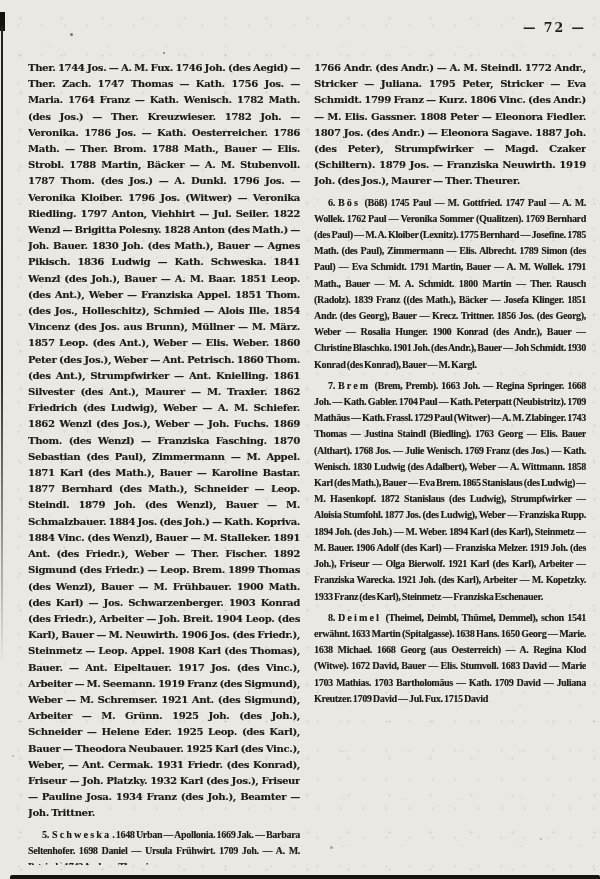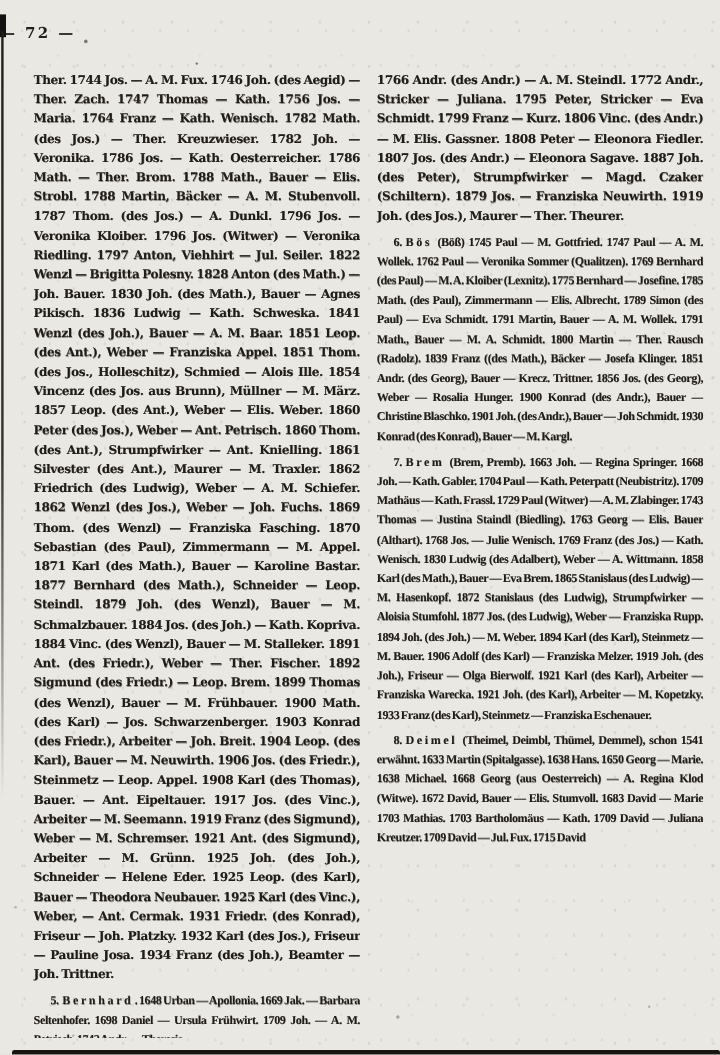--- a/index.html
+++ b/index.html
@@ -21,21 +21,21 @@
     background-size: 41px 37px, 59px 47px, 23px 29px;
     background-position: 0 0, 19px 23px, 7px 11px;
     font-family: "DejaVu Serif", "Liberation Serif", serif;
     color: #1d1a16;
   }
   .page-header {
     position: absolute;
     top: 20px;
     left: 0;
     width: 586px;
-    text-align: left;
+    text-align: right;
     font-size: 12.5px;
     font-weight: bold;
     letter-spacing: 2px;
     color: #23201b;
   }
   .columns {
     position: absolute;
     top: 60px;
     left: 28px;
     width: 558px;
@@ -114,21 +114,21 @@
 
 <div class="page">
 
   <div class="page-header">— 72 —</div>
 
   <div class="columns">
 
     <div class="col">
       <p class="cont">Ther. 1744 Jos. — A. M. Fux. 1746 Joh. (des Aegid) — Ther. Zach. 1747 Thomas — Kath. 1756 Jos. — Maria. 1764 Franz — Kath. Wenisch. 1782 Math. (des Jos.) — Ther. Kreuzwieser. 1782 Joh. — Veronika. 1786 Jos. — Kath. Oesterreicher. 1786 Math. — Ther. Brom. 1788 Math., Bauer — Elis. Strobl. 1788 Martin, Bäcker — A. M. Stubenvoll. 1787 Thom. (des Jos.) — A. Dunkl. 1796 Jos. — Veronika Kloiber. 1796 Jos. (Witwer) — Veronika Riedling. 1797 Anton, Viehhirt — Jul. Seiler. 1822 Wenzl — Brigitta Polesny. 1828 Anton (des Math.) — Joh. Bauer. 1830 Joh. (des Math.), Bauer — Agnes Pikisch. 1836 Ludwig — Kath. Schweska. 1841 Wenzl (des Joh.), Bauer — A. M. Baar. 1851 Leop. (des Ant.), Weber — Franziska Appel. 1851 Thom. (des Jos., Holleschitz), Schmied — Alois Ille. 1854 Vincenz (des Jos. aus Brunn), Müllner — M. März. 1857 Leop. (des Ant.), Weber — Elis. Weber. 1860 Peter (des Jos.), Weber — Ant. Petrisch. 1860 Thom. (des Ant.), Strumpfwirker — Ant. Knielling. 1861 Silvester (des Ant.), Maurer — M. Traxler. 1862 Friedrich (des Ludwig), Weber — A. M. Schiefer. 1862 Wenzl (des Jos.), Weber — Joh. Fuchs. 1869 Thom. (des Wenzl) — Franziska Fasching. 1870 Sebastian (des Paul), Zimmermann — M. Appel. 1871 Karl (des Math.), Bauer — Karoline Bastar. 1877 Bernhard (des Math.), Schneider — Leop. Steindl. 1879 Joh. (des Wenzl), Bauer — M. Schmalzbauer. 1884 Jos. (des Joh.) — Kath. Kopriva. 1884 Vinc. (des Wenzl), Bauer — M. Stalleker. 1891 Ant. (des Friedr.), Weber — Ther. Fischer. 1892 Sigmund (des Friedr.) — Leop. Brem. 1899 Thomas (des Wenzl), Bauer — M. Frühbauer. 1900 Math. (des Karl) — Jos. Schwarzenberger. 1903 Konrad (des Friedr.), Arbeiter — Joh. Breit. 1904 Leop. (des Karl), Bauer — M. Neuwirth. 1906 Jos. (des Friedr.), Steinmetz — Leop. Appel. 1908 Karl (des Thomas), Bauer. — Ant. Eipeltauer. 1917 Jos. (des Vinc.), Arbeiter — M. Seemann. 1919 Franz (des Sigmund), Weber — M. Schremser. 1921 Ant. (des Sigmund), Arbeiter — M. Grünn. 1925 Joh. (des Joh.), Schneider — Helene Eder. 1925 Leop. (des Karl), Bauer — Theodora Neubauer. 1925 Karl (des Vinc.), Weber, — Ant. Cermak. 1931 Friedr. (des Konrad), Friseur — Joh. Platzky. 1932 Karl (des Jos.), Friseur — Pauline Josa. 1934 Franz (des Joh.), Beamter — Joh. Trittner.</p>
       <p class="entry">
-        <span class="entry-num">5.</span><span class="entry-name">Bernhard</span><span class="entry-text">. 1648 Urban — Apollonia. 1669 Jak. — Barbara Seltenhofer. 1698 Daniel — Ursula Frühwirt. 1709 Joh. — A. M. Petrisch. 1742 Andr. — Theresia.</span>
+        <span class="entry-num">5.</span><span class="entry-name">Schweska</span><span class="entry-text">. 1648 Urban — Apollonia. 1669 Jak. — Barbara Seltenhofer. 1698 Daniel — Ursula Frühwirt. 1709 Joh. — A. M. Petrisch. 1742 Andr. — Theresia.</span>
       </p>
     </div>
 
     <div class="col">
       <p class="cont">1766 Andr. (des Andr.) — A. M. Steindl. 1772 Andr., Stricker — Juliana. 1795 Peter, Stricker — Eva Schmidt. 1799 Franz — Kurz. 1806 Vinc. (des Andr.) — M. Elis. Gassner. 1808 Peter — Eleonora Fiedler. 1807 Jos. (des Andr.) — Eleonora Sagave. 1887 Joh. (des Peter), Strumpfwirker — Magd. Czaker (Schiltern). 1879 Jos. — Franziska Neuwirth. 1919 Joh. (des Jos.), Maurer — Ther. Theurer.</p>
       <p class="entry">
         <span class="entry-num">6.</span><span class="entry-name">Bös</span><span class="entry-text"> (Böß) 1745 Paul — M. Gottfried. 1747 Paul — A. M. Wollek. 1762 Paul — Veronika Sommer (Qualitzen). 1769 Bernhard (des Paul) — M. A. Kloiber (Lexnitz). 1775 Bernhard — Josefine. 1785 Math. (des Paul), Zimmermann — Elis. Albrecht. 1789 Simon (des Paul) — Eva Schmidt. 1791 Martin, Bauer — A. M. Wollek. 1791 Math., Bauer — M. A. Schmidt. 1800 Martin — Ther. Rausch (Radolz). 1839 Franz ((des Math.), Bäcker — Josefa Klinger. 1851 Andr. (des Georg), Bauer — Krecz. Trittner. 1856 Jos. (des Georg), Weber — Rosalia Hunger. 1900 Konrad (des Andr.), Bauer — Christine Blaschko. 1901 Joh. (des Andr.), Bauer — Joh Schmidt. 1930 Konrad (des Konrad), Bauer — M. Kargl.</span>
       </p>
       <p class="entry">
         <span class="entry-num">7.</span><span class="entry-name">Brem</span><span class="entry-text"> (Brem, Premb). 1663 Joh. — Regina Springer. 1668 Joh. — Kath. Gabler. 1704 Paul — Kath. Peterpatt (Neubistritz). 1709 Mathäus — Kath. Frassl. 1729 Paul (Witwer) — A. M. Zlabinger. 1743 Thomas — Justina Staindl (Biedling). 1763 Georg — Elis. Bauer (Althart). 1768 Jos. — Julie Wenisch. 1769 Franz (des Jos.) — Kath. Wenisch. 1830 Ludwig (des Adalbert), Weber — A. Wittmann. 1858 Karl (des Math.), Bauer — Eva Brem. 1865 Stanislaus (des Ludwig) — M. Hasenkopf. 1872 Stanislaus (des Ludwig), Strumpfwirker — Aloisia Stumfohl. 1877 Jos. (des Ludwig), Weber — Franziska Rupp. 1894 Joh. (des Joh.) — M. Weber. 1894 Karl (des Karl), Steinmetz — M. Bauer. 1906 Adolf (des Karl) — Franziska Melzer. 1919 Joh. (des Joh.), Friseur — Olga Bierwolf. 1921 Karl (des Karl), Arbeiter — Franziska Warecka. 1921 Joh. (des Karl), Arbeiter — M. Kopetzky. 1933 Franz (des Karl), Steinmetz — Franziska Eschenauer.</span>

